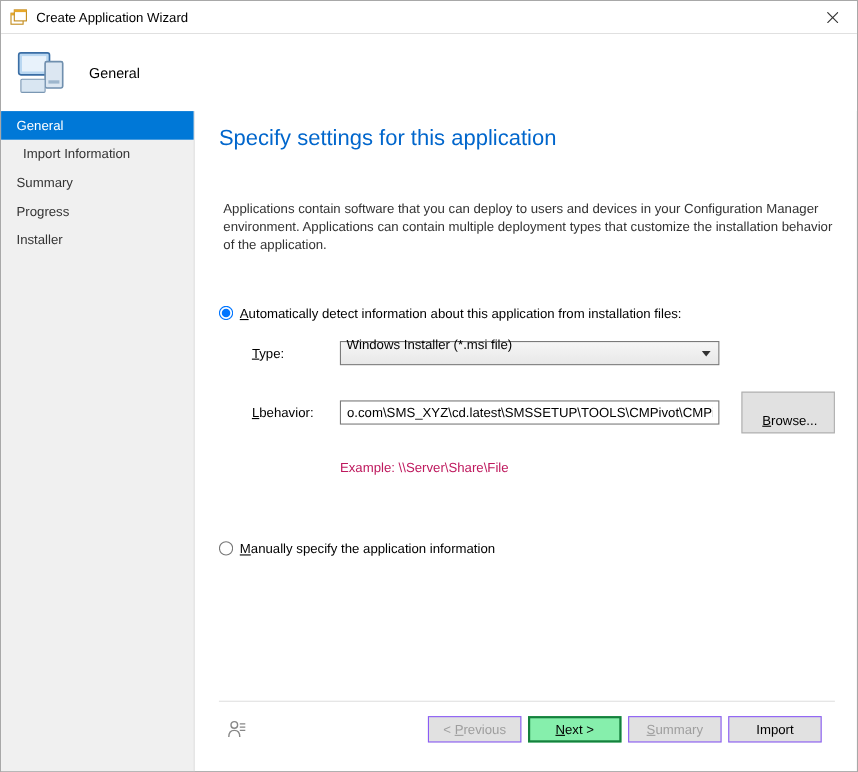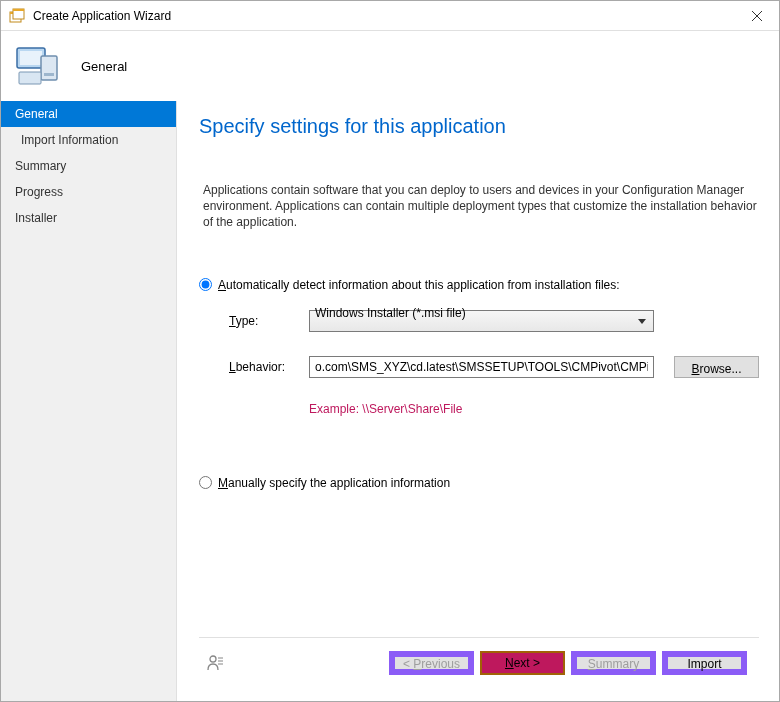--- a/index.html
+++ b/index.html
@@ -166,21 +166,21 @@
       font-size: 12px;
       color: #000;
     }
     .browse-btn {
       width: 85px;
       height: 22px;
       margin-left: 20px;
       background: #e1e1e1;
       border: 1px solid #adadad;
       cursor: pointer;
-      padding: 5px;
+      padding: 18px;
     }
     .browse-btn u { text-decoration: underline; }
     .example-row {
       padding-left: 110px;
       color: #be185d;
       margin-bottom: 60px;
     }
     .content-main { flex: 1; }
     .footer {
       height: 50px;
@@ -192,32 +192,32 @@
     .footer .person-icon {
       width: 18px;
       height: 18px;
       opacity: 0.7;
     }
     .footer .spacer { flex: 1; }
     .nav-btn {
       width: 85px;
       height: 24px;
       margin-left: 6px;
-      border: 6px solid #8b5cf6;
+      border: 1px solid #8b5cf6;
       background: #e1e1e1;
       cursor: pointer;
       padding: 0;
     }
     .nav-btn.disabled {
       color: #9e9e9e;
       cursor: default;
     }
     .nav-btn.default {
-      border: 2px solid #a16207;
-      background: #be185d;
+      border: 2px solid #15803d;
+      background: #86efac;
     }
     .nav-btn u { text-decoration: underline; }
   </style>
 </head>
 <body>
 
 <div class="window">
 
   <div class="titlebar">
     <span class="app-icon">

